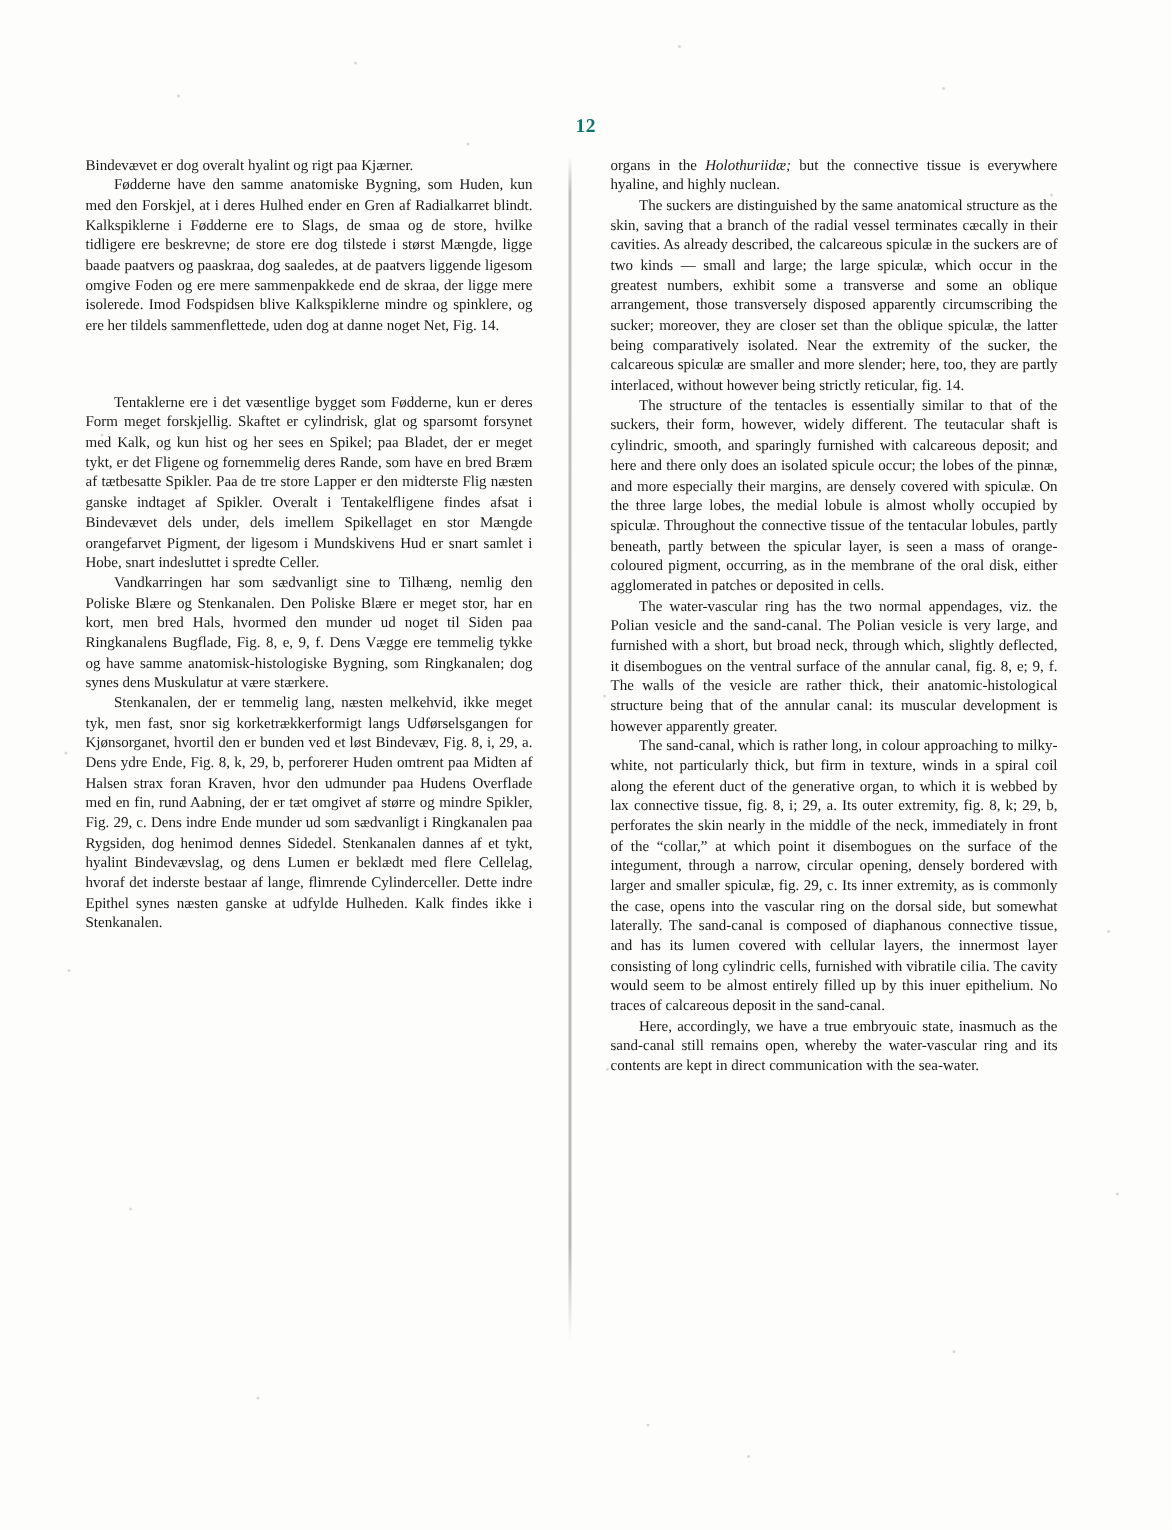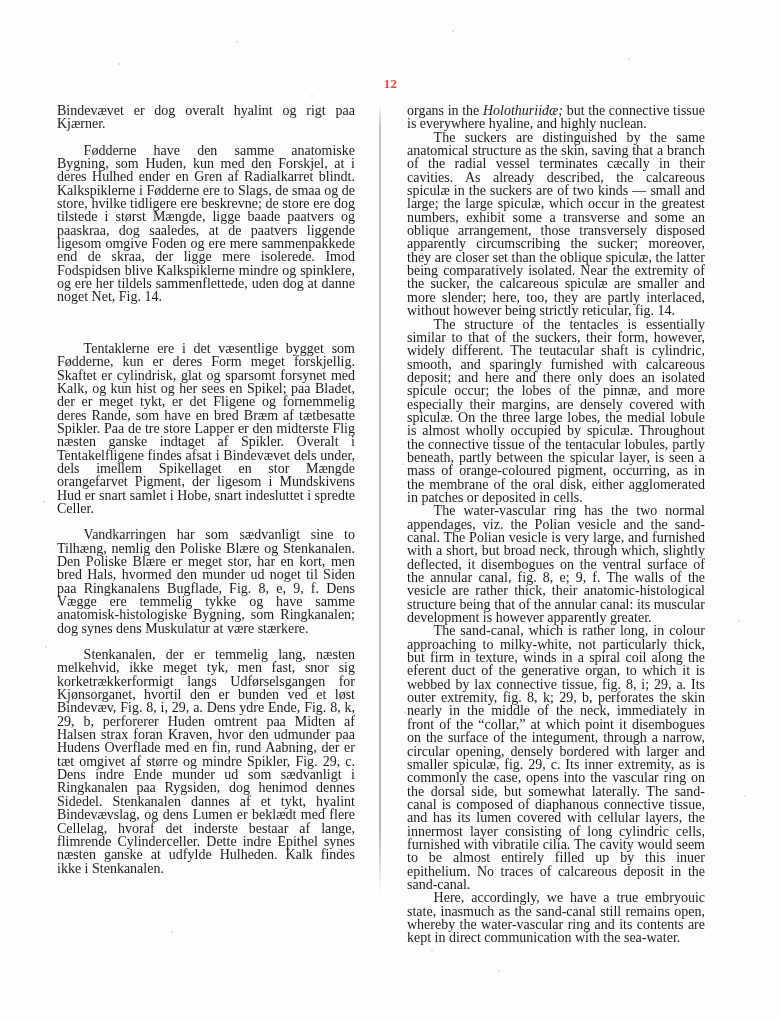--- a/index.html
+++ b/index.html
@@ -34,34 +34,34 @@
   }
   .folio {
     position: absolute;
     top: 76px;
     left: 0;
     right: 0;
     text-align: center;
     font-size: 13px;
     font-weight: bold;
     letter-spacing: .3px;
-    color: #ef4444;
+    color: #0f766e;
   }
   .columns {
     position: absolute;
     top: 104px;
     left: 57px;
     width: 668px;
     height: 790px;
     display: flex;
     gap: 0;
   }
   .col {
     width: 298px;
-    font-size: 14px;
+    font-size: 10px;
     line-height: 13.35px;
     text-align: justify;
     text-justify: inter-word;
     hyphens: none;
   }
   .col-left { padding-right: 16px; }
   .col-right { padding-left: 18px; }
   .gutter {
     width: 2px;
     background: linear-gradient(to bottom,
@@ -70,21 +70,21 @@
       rgba(120,120,120,.5) 92%,
       rgba(150,150,150,0) 100%);
     margin: 0 8px;
     flex: 0 0 2px;
   }
   p {
     margin: 0;
     text-indent: 1.9em;
   }
   p.noindent { text-indent: 0; }
-  p.gap-small { margin-top: 13px; }
+  p.gap-small { }
   p.gap-large { margin-top: 38px; }
   p.gap-xl { margin-top: 60px; }
   i, em { font-style: italic; }
 </style>
 </head>
 <body>
 
 <div class="page">
 
   <div class="speckles">

